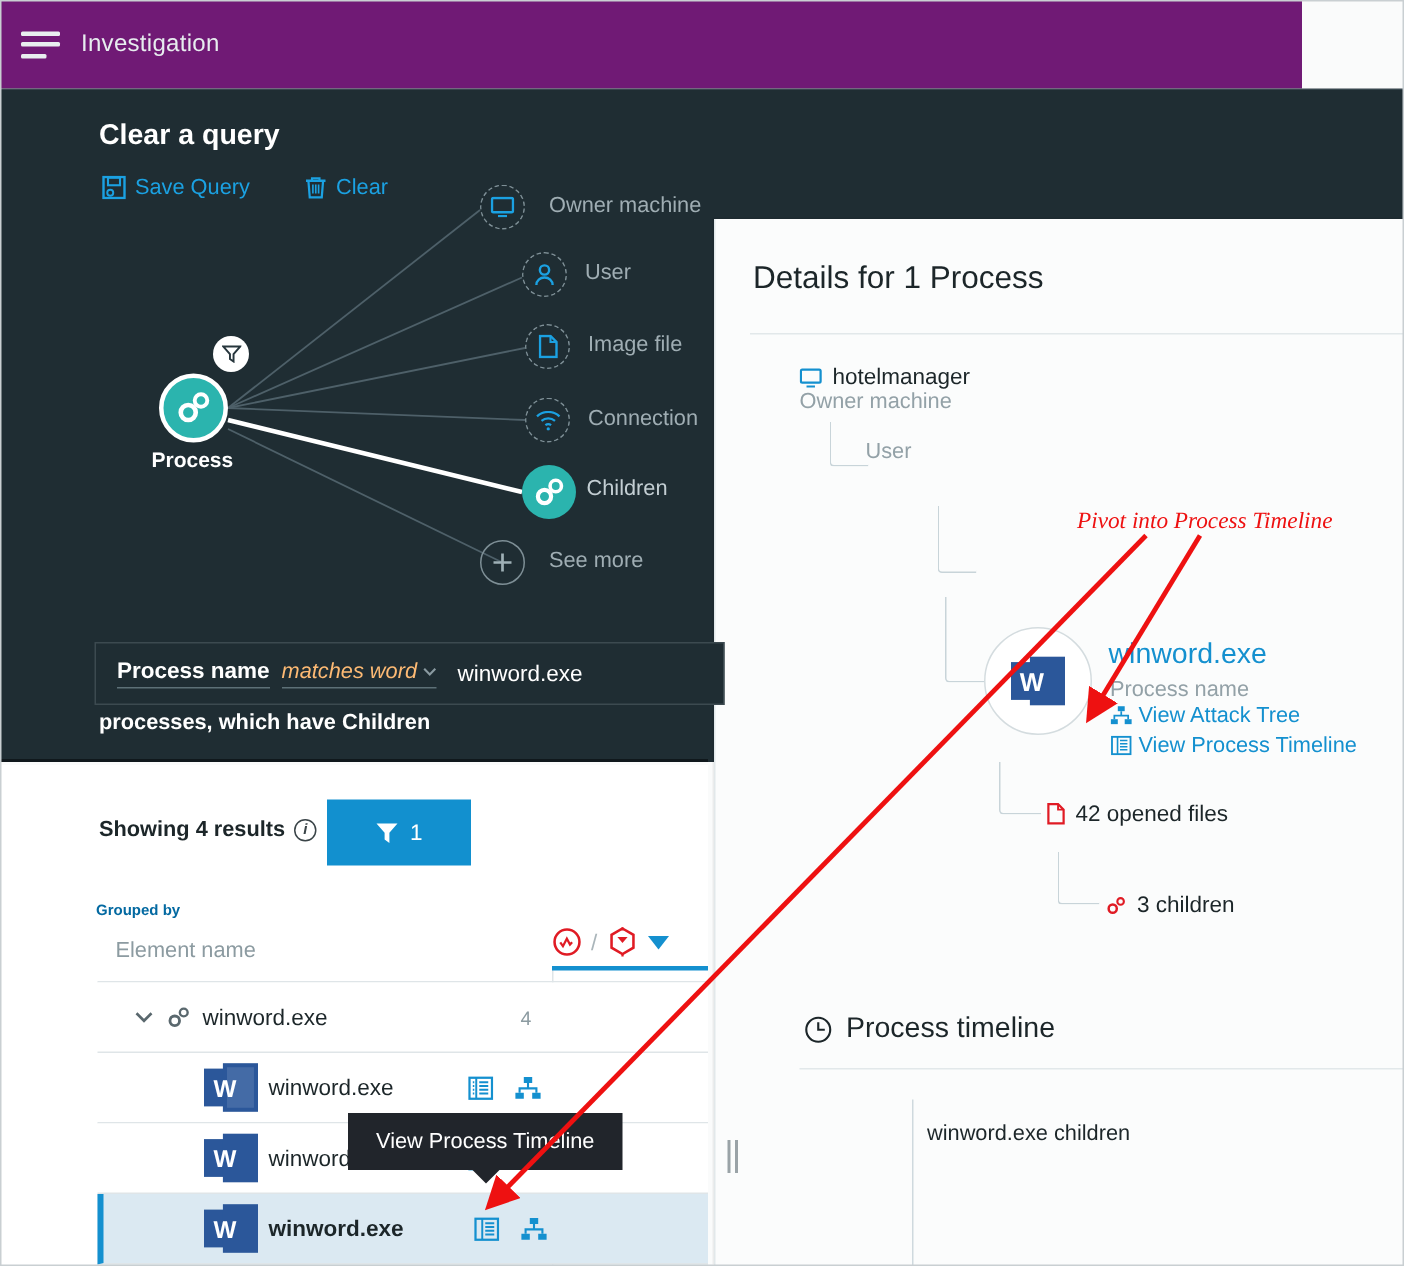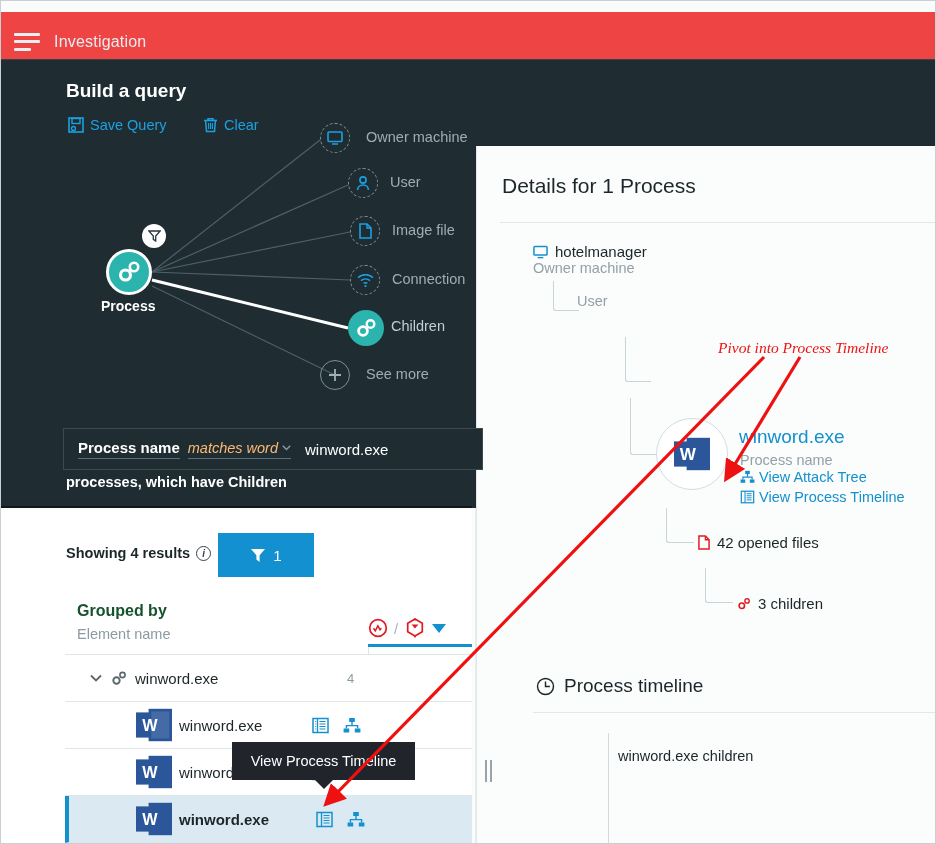--- a/index.html
+++ b/index.html
@@ -7,22 +7,22 @@
   body {
     font-family: "Liberation Sans", sans-serif;
     background:#ffffff;
     overflow:hidden;
     position:relative;
   }
   .root { position:relative; width:936px; height:844px; background:#fafbfb; overflow:hidden; }
 
   
   .topbar {
-    position:absolute; left:0; top:12px; width:936px; height:59px;
-    background:#ef4444; display:flex; align-items:center;
+    position:absolute; left:0; top:0; width:868px; height:59px;
+    background:#701a75; display:flex; align-items:center;
   }
   .ham { width:26px; height:18px; margin-left:14px; margin-right:14px; display:flex;
          flex-direction:column; justify-content:space-between; cursor:pointer; }
   .ham i { display:block; height:3px; background:#e9eef0; border-radius:1px; }
   .ham i:nth-child(1){ width:26px; }
   .ham i:nth-child(2){ width:26px; }
   .ham i:nth-child(3){ width:17px; }
   .apptitle { color:#e7edef; font-size:16px; letter-spacing:.2px; }
 
   .topbar-sep { position:absolute; left:0; top:59px; width:936px; height:1px; background:#36454c; }
@@ -65,21 +65,21 @@
   .qsuffix { position:absolute; left:66px; top:474px; color:#ffffff; font-size:14.5px; font-weight:bold; z-index:3; }
 
   
   .results { position:absolute; left:0; top:510px; width:472px; height:334px; background:#ffffff; }
   .showing { position:absolute; left:66px; top:545px; font-size:14.5px; font-weight:bold; color:#1c2629; display:flex; align-items:center; gap:6px;text-align:center; }
   .infoico { width:15px; height:15px; border:1.4px solid #3a4448; border-radius:50%; font-size:10px;
              display:inline-flex; align-items:center; justify-content:center; color:#3a4448; font-weight:bold; font-style:italic;}
   .filterbtn { position:absolute; left:218px; top:533px; width:96px; height:44px; background:#1290cf; color:#fff;
                display:flex; align-items:center; justify-content:center; gap:7px; font-size:15px; cursor:pointer; }
 
-  .groupedby { position:absolute; left:77px; top:602px; color:#14532d; font-size:16px; font-weight:bold; }
+  .groupedby { position:absolute; left:64px; top:602px; color:#0369a1; font-size:10px; font-weight:bold; }
   .elementname { position:absolute; left:77px; top:626px; color:#8c9ba1; font-size:14.5px; }
   .hdricons { position:absolute; left:368px; top:617px; display:flex; align-items:center; gap:6px; }
   .hdricons .slash { color:#aab5ba; font-size:15px; }
   .caret-down { width:0;height:0;border-left:7px solid transparent;border-right:7px solid transparent;border-top:9px solid #1490cf; cursor:pointer;}
 
   .tbl { position:absolute; left:65px; top:654px; width:407px; border-top:1px solid #dfe5e8; }
   .trow { height:47px; border-bottom:1px solid #dfe5e8; display:flex; align-items:center; position:relative; background:#ffffff;}
   .trow .lbl { font-size:15px; color:#1c2629; }
   .trow.group { padding-left:24px; }
   .trow.group .count { position:absolute; left:282px; color:#8c9ba1; font-size:13px; }
@@ -142,21 +142,21 @@
         <i></i>
         <i></i>
       </div>
     <div class="apptitle">Investigation</div>
   </div>
   <div class="topbar-sep"></div>
 
   <div class="darkpanel-right-clip"></div>
   <div class="darkpanel"></div>
 
-  <h1 class="build">Build a query</h1>
+  <h1 class="build">Clear a query</h1>
 
   <div class="qact save">
     <svg width="16" height="16" viewBox="0 0 16 16">
       <rect x="1" y="1" width="14" height="14" fill="none" stroke="#1ba1e2" stroke-width="1.6"></rect>
       <rect x="4" y="1.5" width="8" height="5" fill="none" stroke="#1ba1e2" stroke-width="1.4"></rect>
       <circle cx="5.5" cy="11.5" r="2" fill="none" stroke="#1ba1e2" stroke-width="1.3"></circle>
     </svg>
     <span>Save Query</span>
   </div>
 

